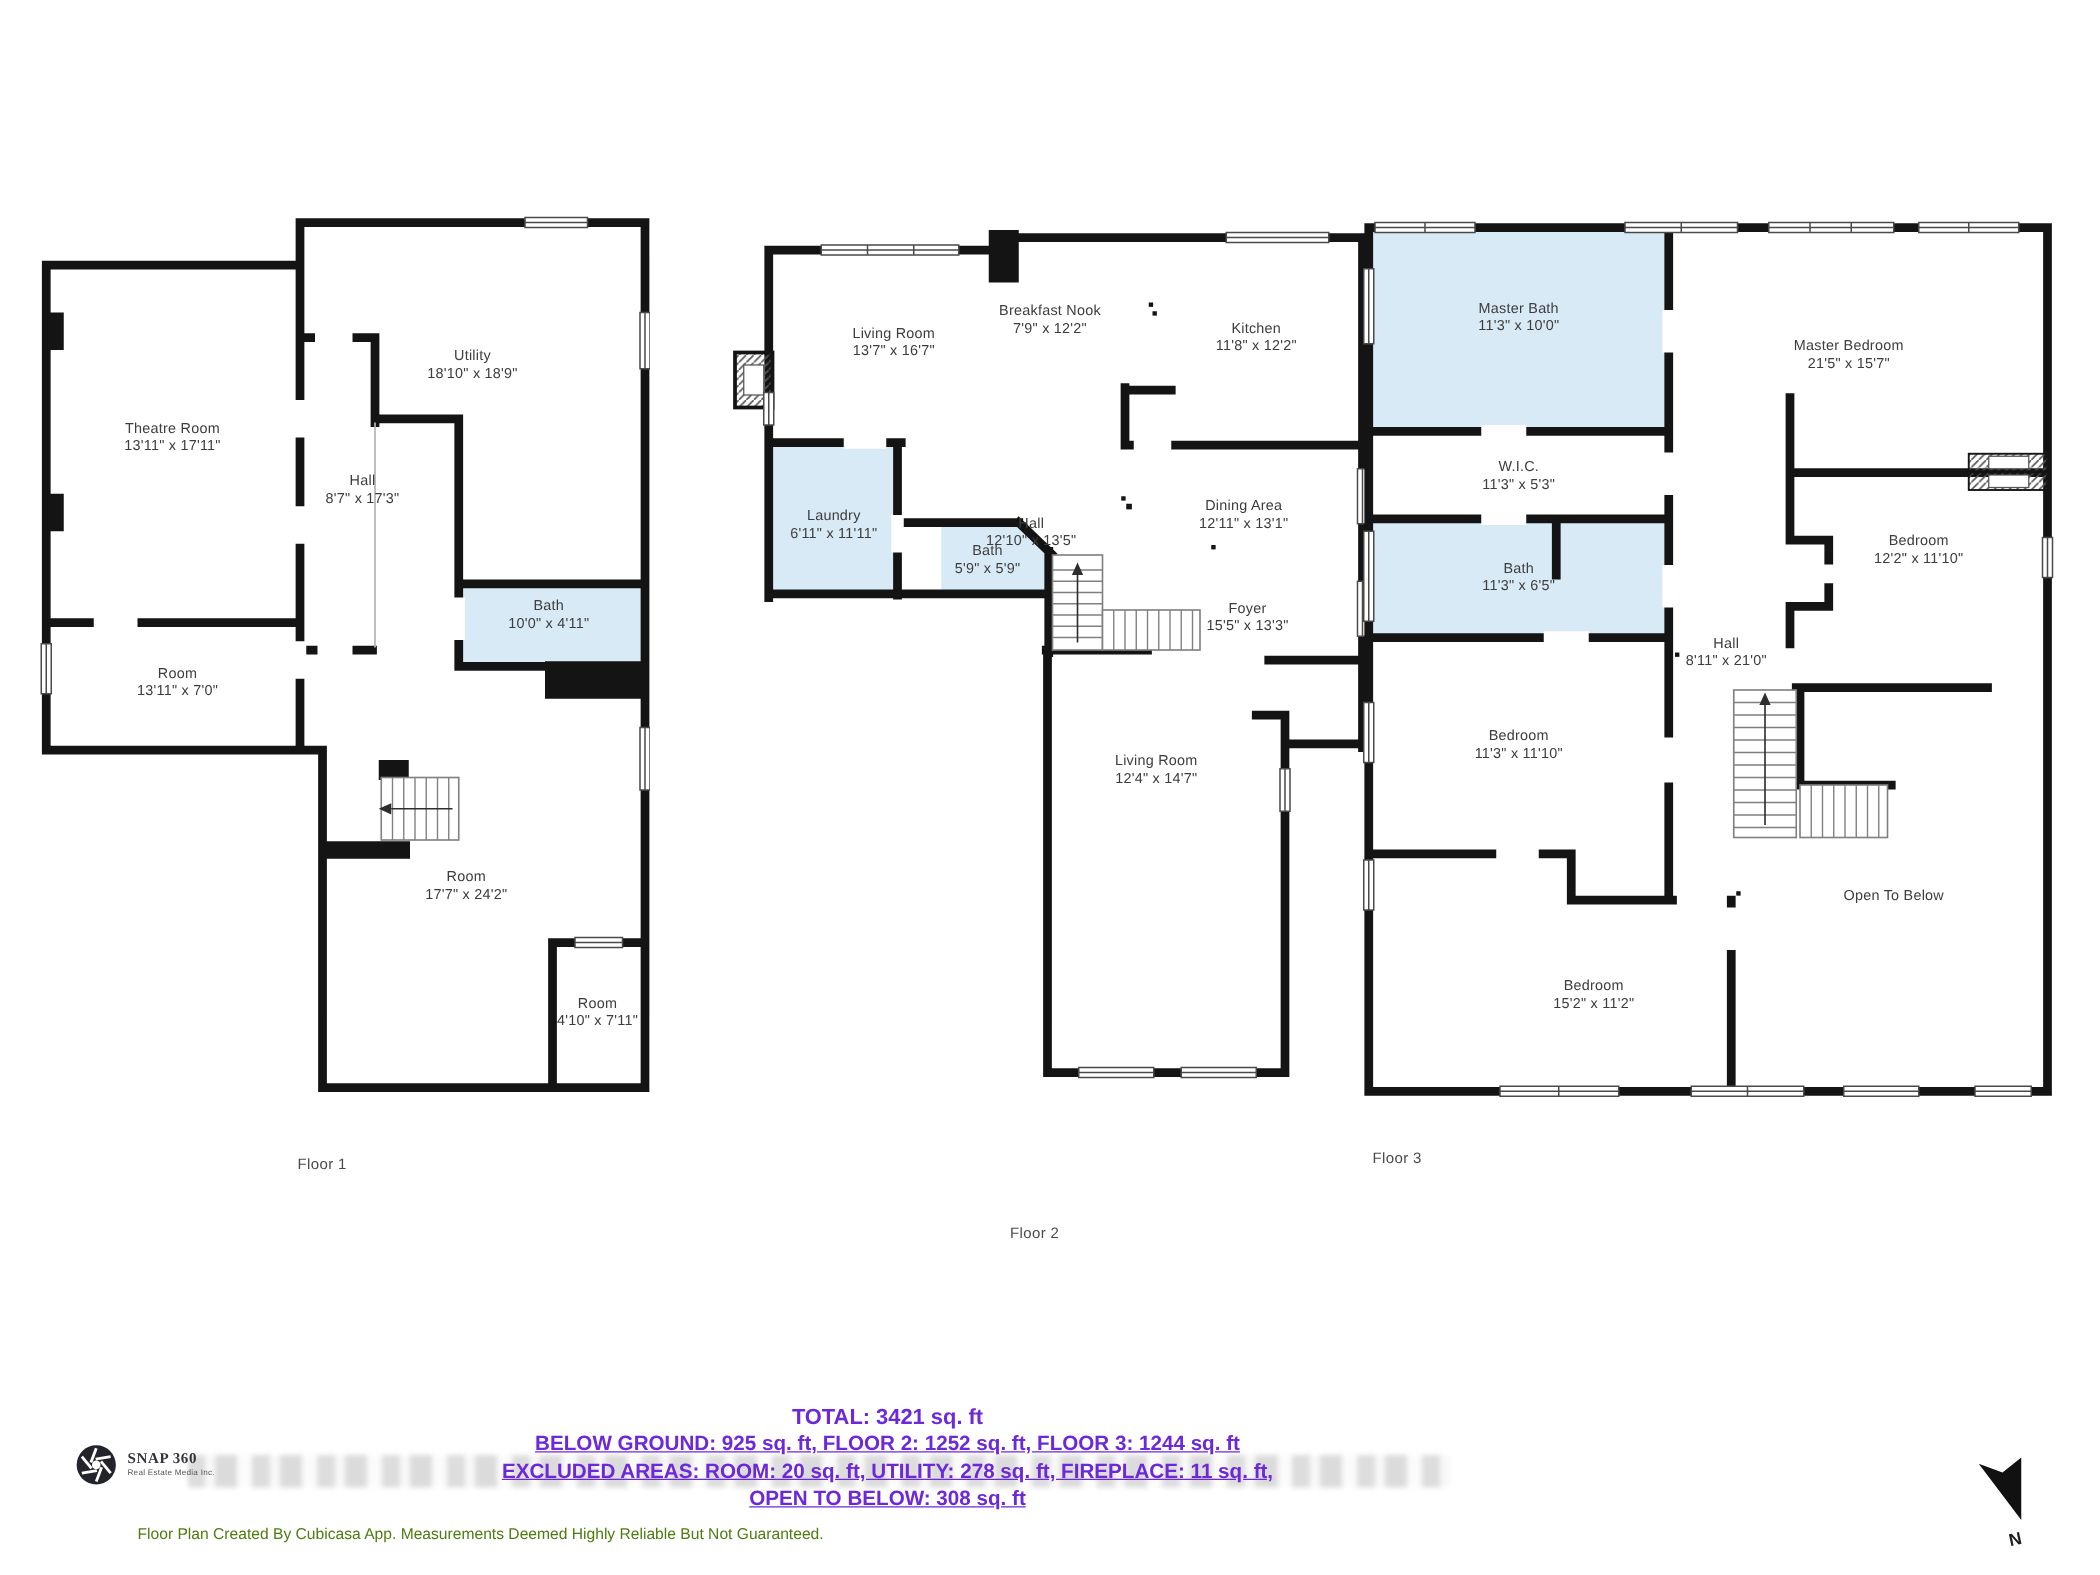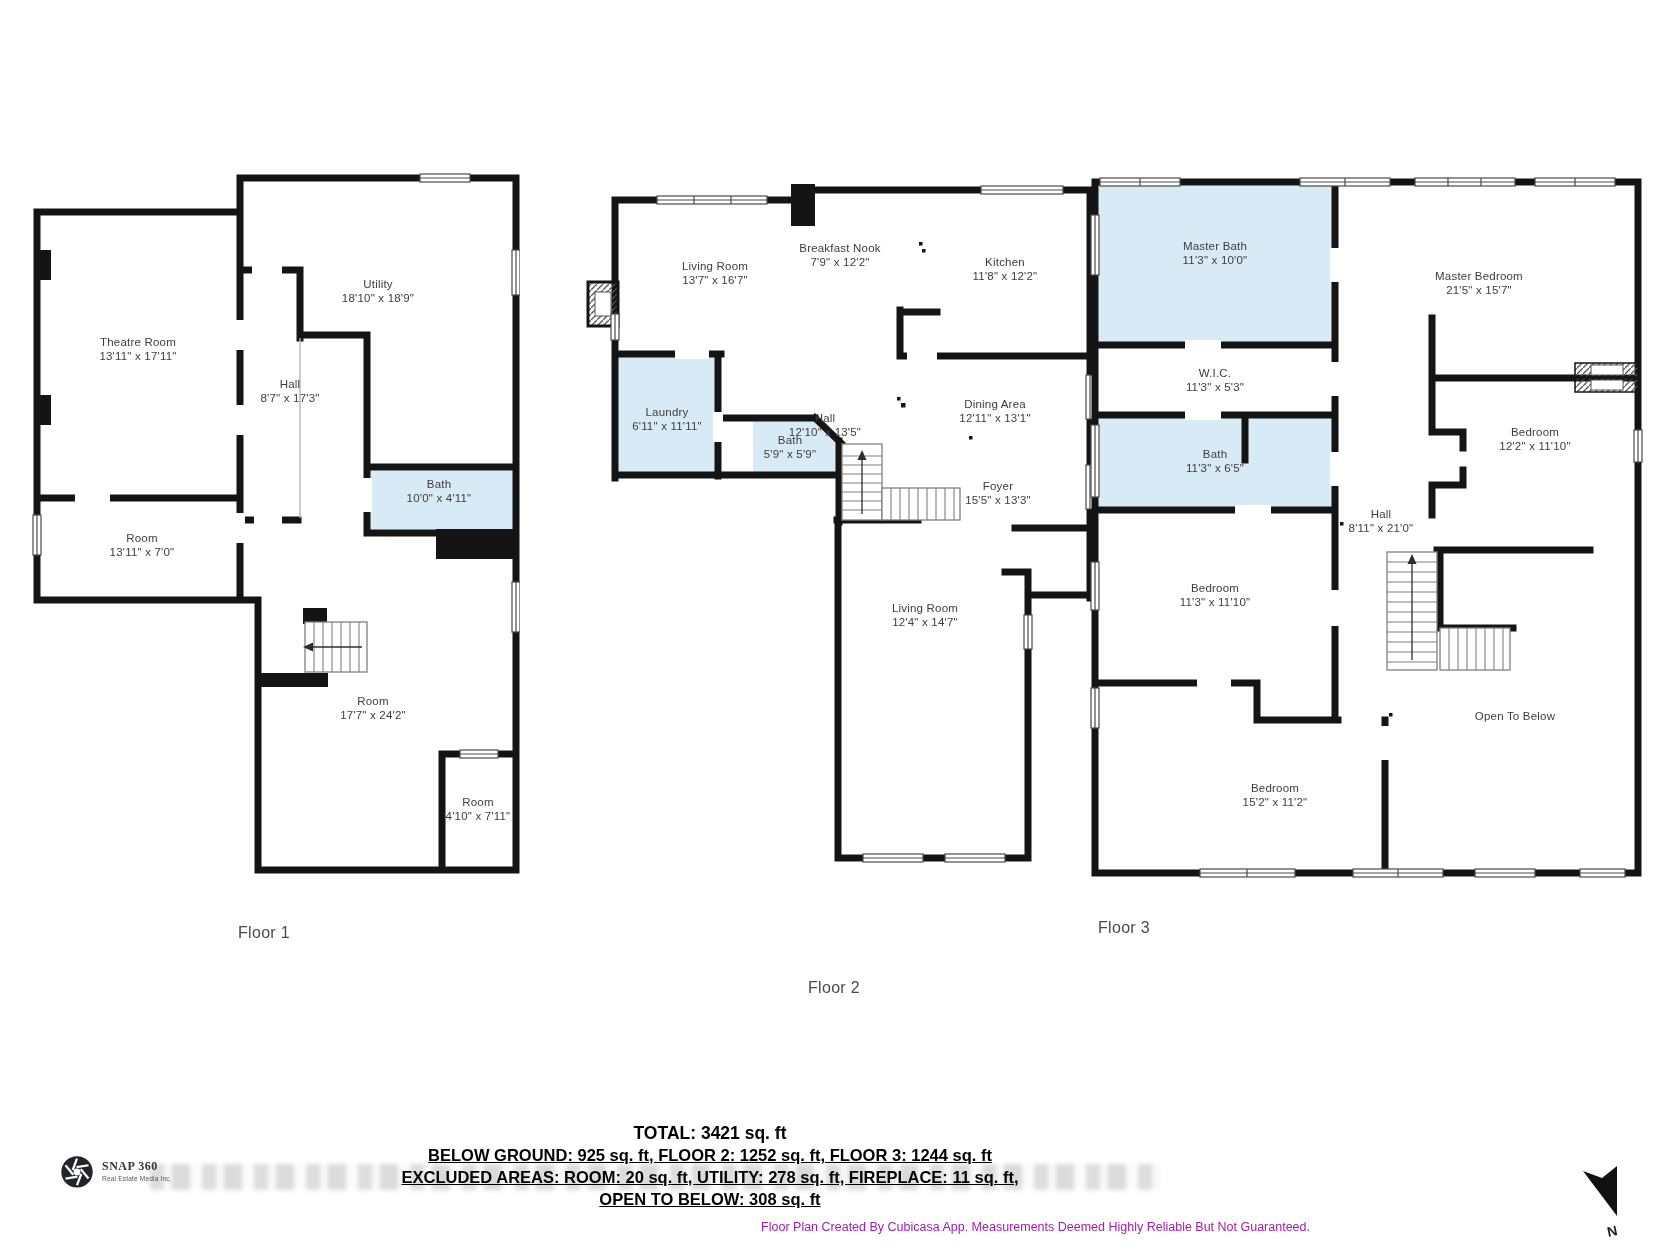--- a/index.html
+++ b/index.html
@@ -16,27 +16,27 @@
   .stair{fill:#ffffff;stroke:#808080;stroke-width:1.3;}
   .tread{stroke:#808080;stroke-width:1.1;fill:none;}
   .arrowline{stroke:#2e2e2e;stroke-width:1.3;fill:none;}
   .arrowhead{fill:#2e2e2e;stroke:none;}
   .thinline{stroke:#b5b5b5;stroke-width:1.4;fill:none;}
   .dot{fill:#141414;stroke:none;}
   .fp{stroke:#141414;}
   .fpin{fill:#ffffff;stroke:#555;stroke-width:1;}
   .rname,.rdims{font-family:"Liberation Sans",sans-serif;font-size:11.5px;fill:#3d3d3d;
         text-anchor:middle;letter-spacing:.2px;}
-  .floor-tag{position:absolute;font-size:16px;color:#4a4a4a;letter-spacing:.3px;}
+  .floor-tag{position:absolute;font-size:12px;color:#4a4a4a;letter-spacing:.3px;}
   
-  .summary{position:absolute;left:110px;top:1122px;width:1200px;text-align:center;color:#000000;}
+  .summary{position:absolute;left:110px;top:1122px;width:1200px;text-align:center;color:#6d28d9;}
   .summary .total{font-size:17.5px;font-weight:700;line-height:22px;}
   .summary .line{font-size:16.5px;font-weight:700;line-height:22px;text-decoration:underline;}
-  .credit{position:absolute;left:110px;top:1220px;width:1200px;text-align:right;
-          font-size:12.5px;color:#a21caf;}
+  .credit{position:absolute;left:110px;top:1220px;width:1200px;text-align:left;
+          font-size:12.5px;color:#4d7c0f;}
   .watermark{position:absolute;left:150px;top:1164px;width:1010px;height:26px;z-index:0;
      background:repeating-linear-gradient(90deg,rgba(165,165,165,.38) 0 14px,rgba(210,210,210,.15) 14px 22px,rgba(150,150,150,.34) 22px 40px,rgba(225,225,225,.12) 40px 52px);
      filter:blur(2.2px);border-radius:3px;}
   .summary{z-index:2;}
   
   .logo{position:absolute;left:58px;top:1150px;display:flex;align-items:flex-start;z-index:2;}
   .logo .txt{margin-left:6px;padding-top:9px;}
   .logo .brand{font-family:"Liberation Serif",serif;font-weight:700;font-size:12px;color:#33333b;letter-spacing:.5px;}
   .logo .tag{font-size:6.5px;color:#55555e;margin-top:1px;letter-spacing:.2px;}
   .compass{position:absolute;left:1565px;top:1155px;z-index:2;}

